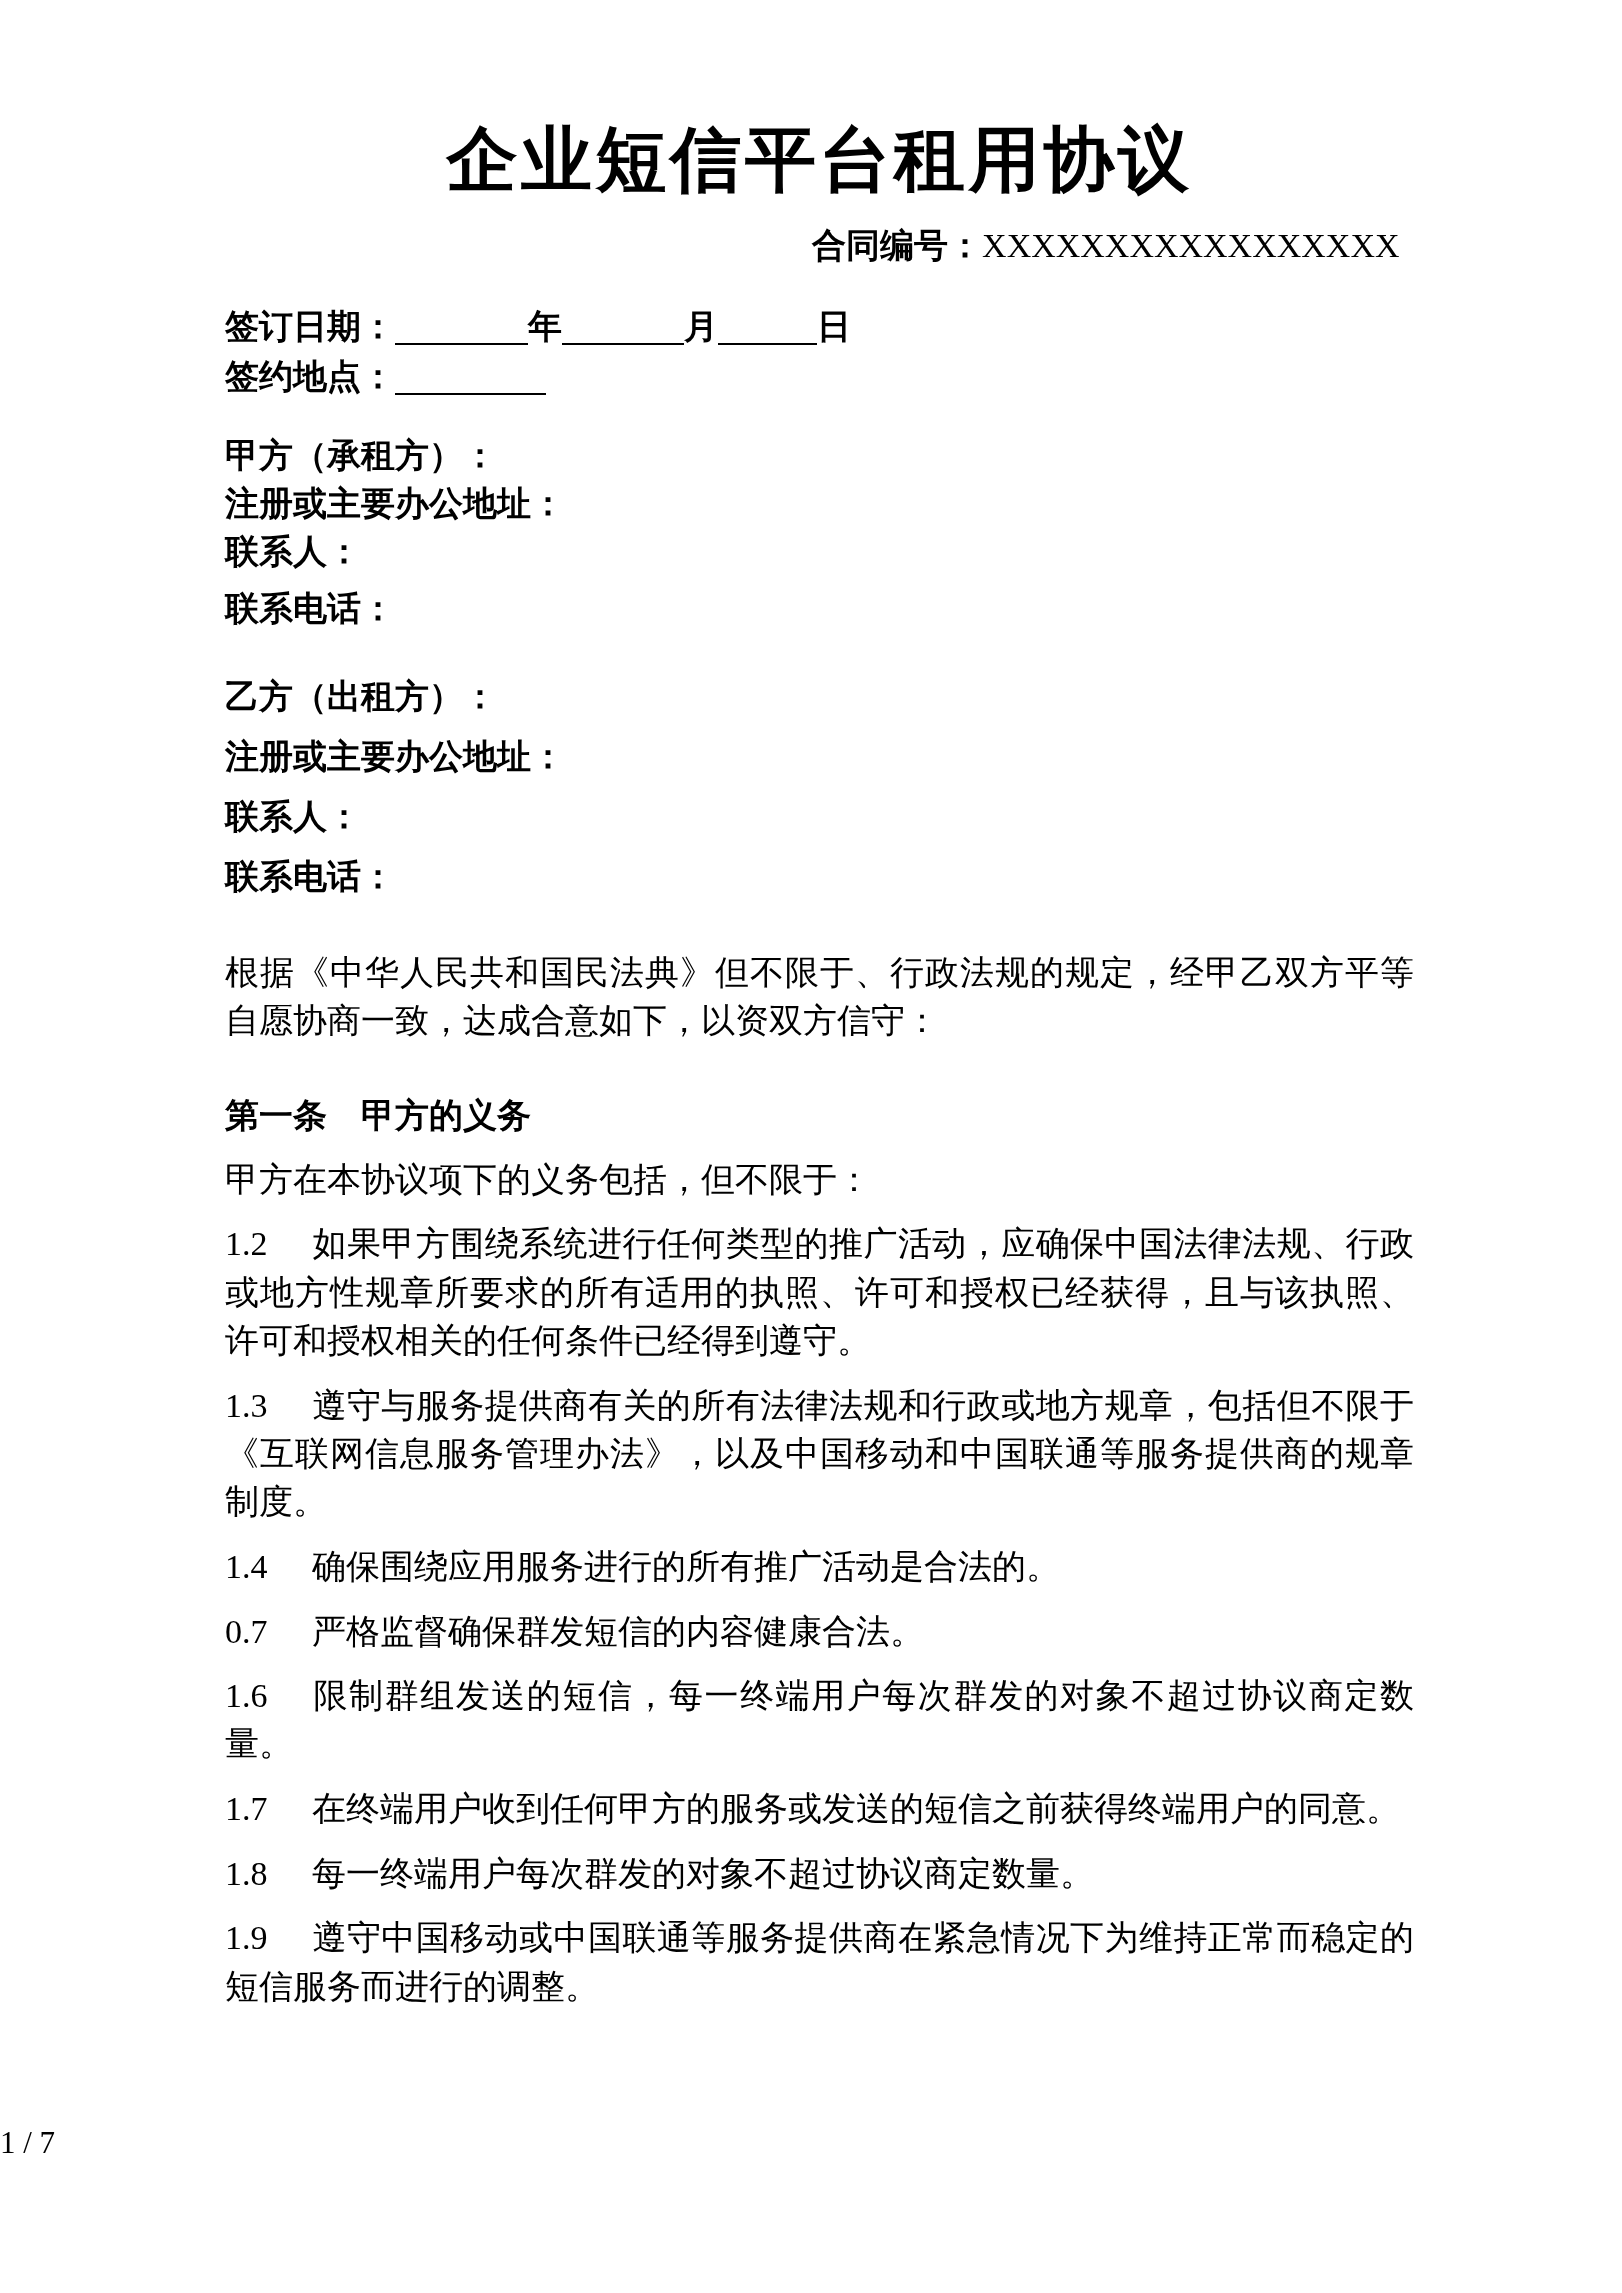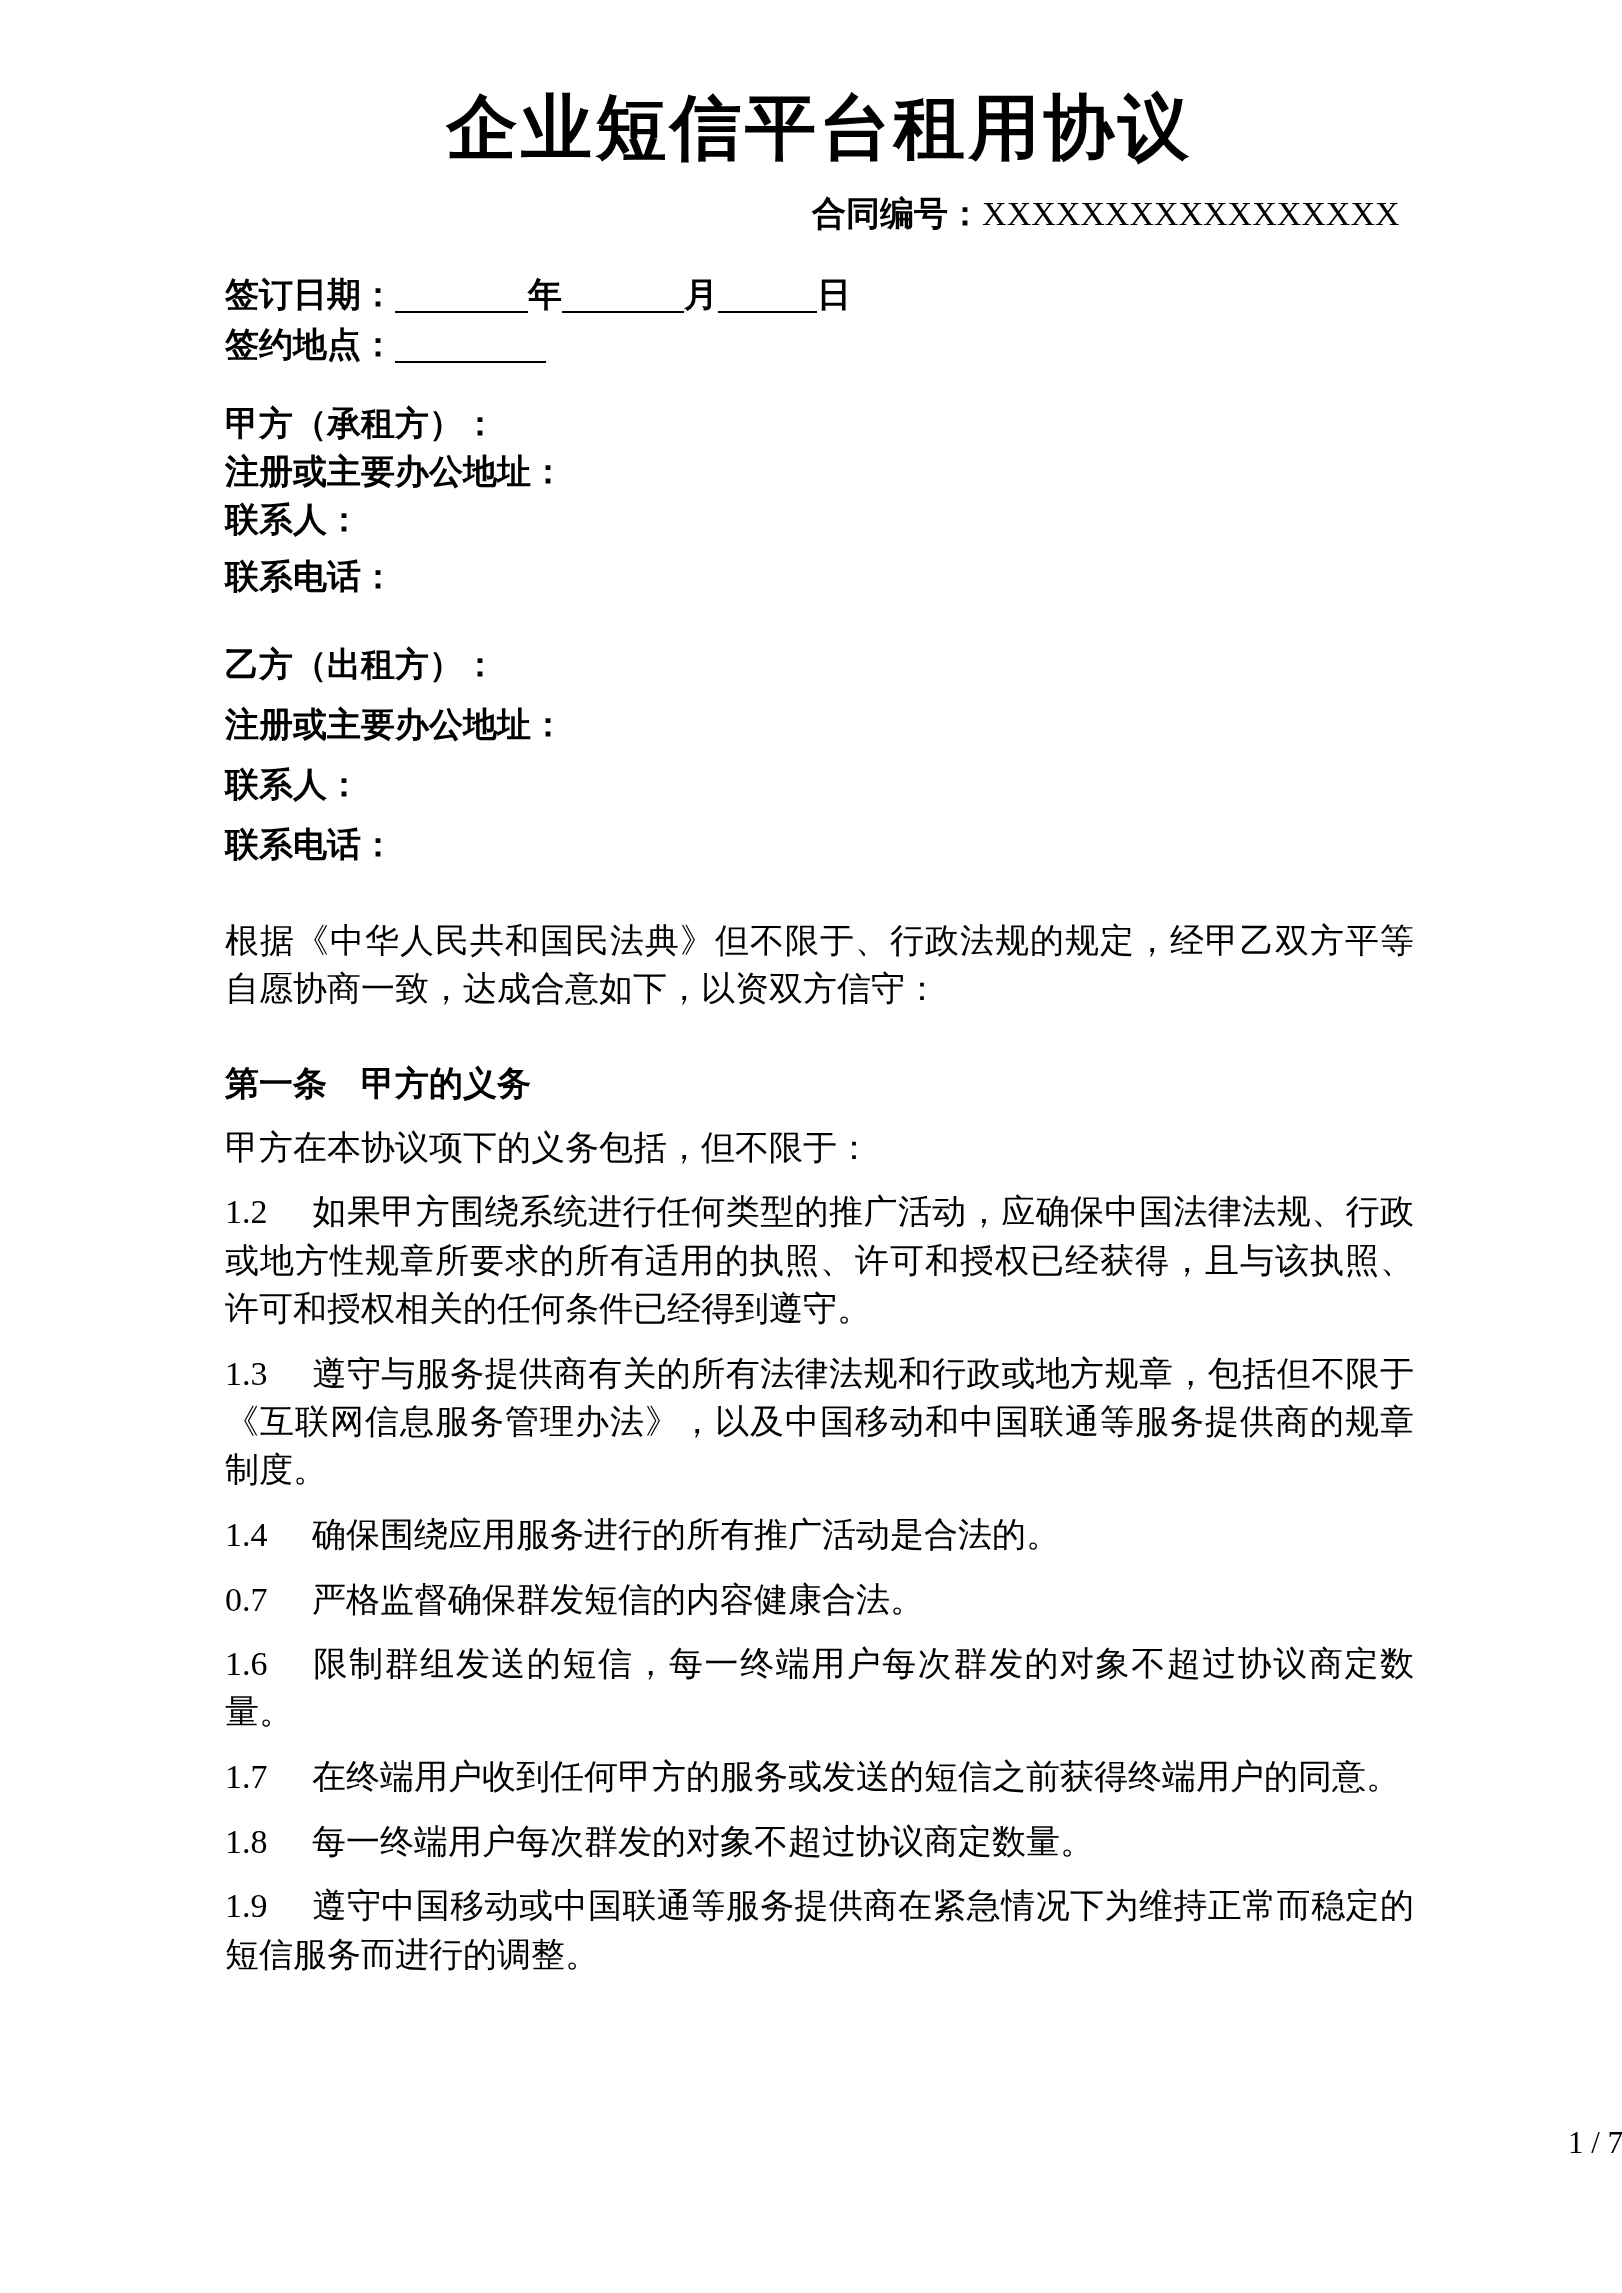--- a/index.html
+++ b/index.html
@@ -5,21 +5,21 @@
   html, body { margin: 0; padding: 0; background: #ffffff; }
   .page {
     position: relative;
     width: 1623px;
     height: 2294px;
     background: #ffffff;
     color: #000000;
     font-family: "Liberation Serif", "DejaVu Serif", serif;
     font-size: 34px;
     box-sizing: border-box;
-    padding: 88px 209px 0 225px;
+    padding: 120px 209px 0 225px;
     overflow: hidden;
     border-radius: 20px;
   }
   .doc-title {
     font-size: 71px;
     font-weight: bold;
     text-align: center;
     margin: 0;
     letter-spacing: 3.6px;
     line-height: 1.15;
@@ -68,21 +68,21 @@
     margin: 16.4px 0 0 0;
     line-height: 1.42;
     text-align: justify;
   }
   .item .num { display: inline-block; min-width: 87px; }
   .footer {
     position: absolute;
     left: 0;
     top: 2124px;
     width: 100%;
-    text-align: right;
+    text-align: left;
     font-size: 31px;
     line-height: 1.2;
   }
 </style>
 </head>
 <body>
 
 <div class="page">
 
   <h1 class="doc-title">企业短信平台租用协议</h1>

